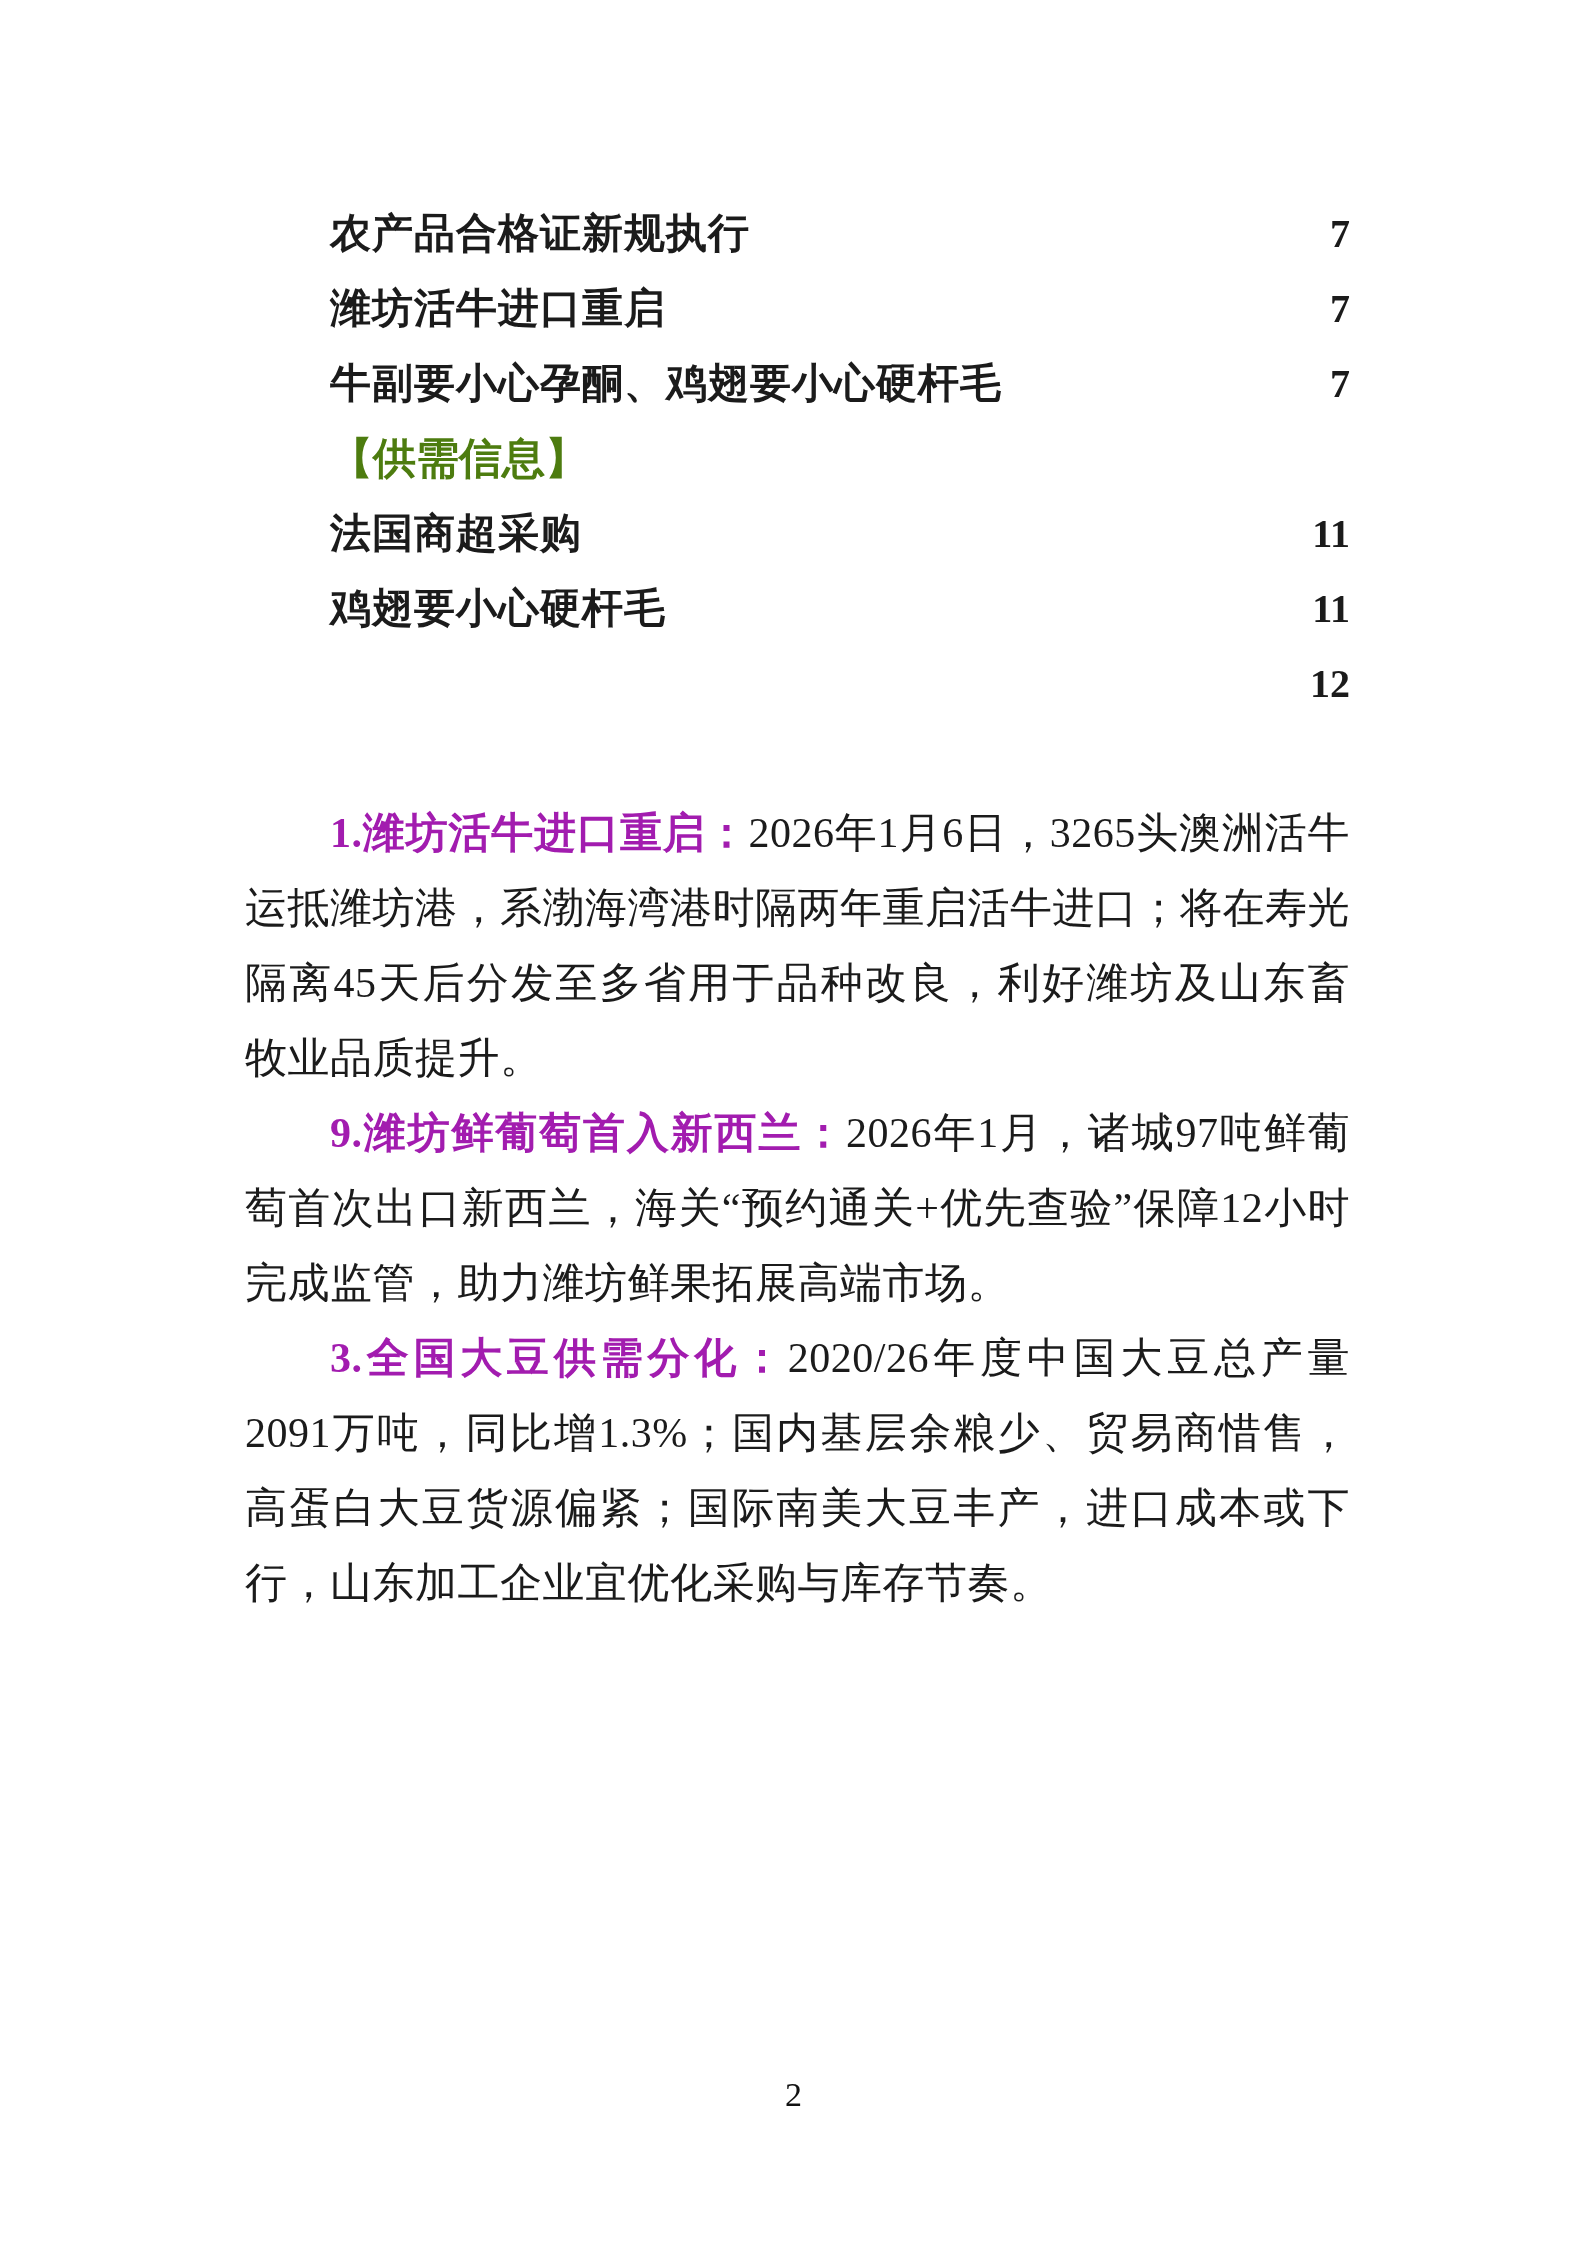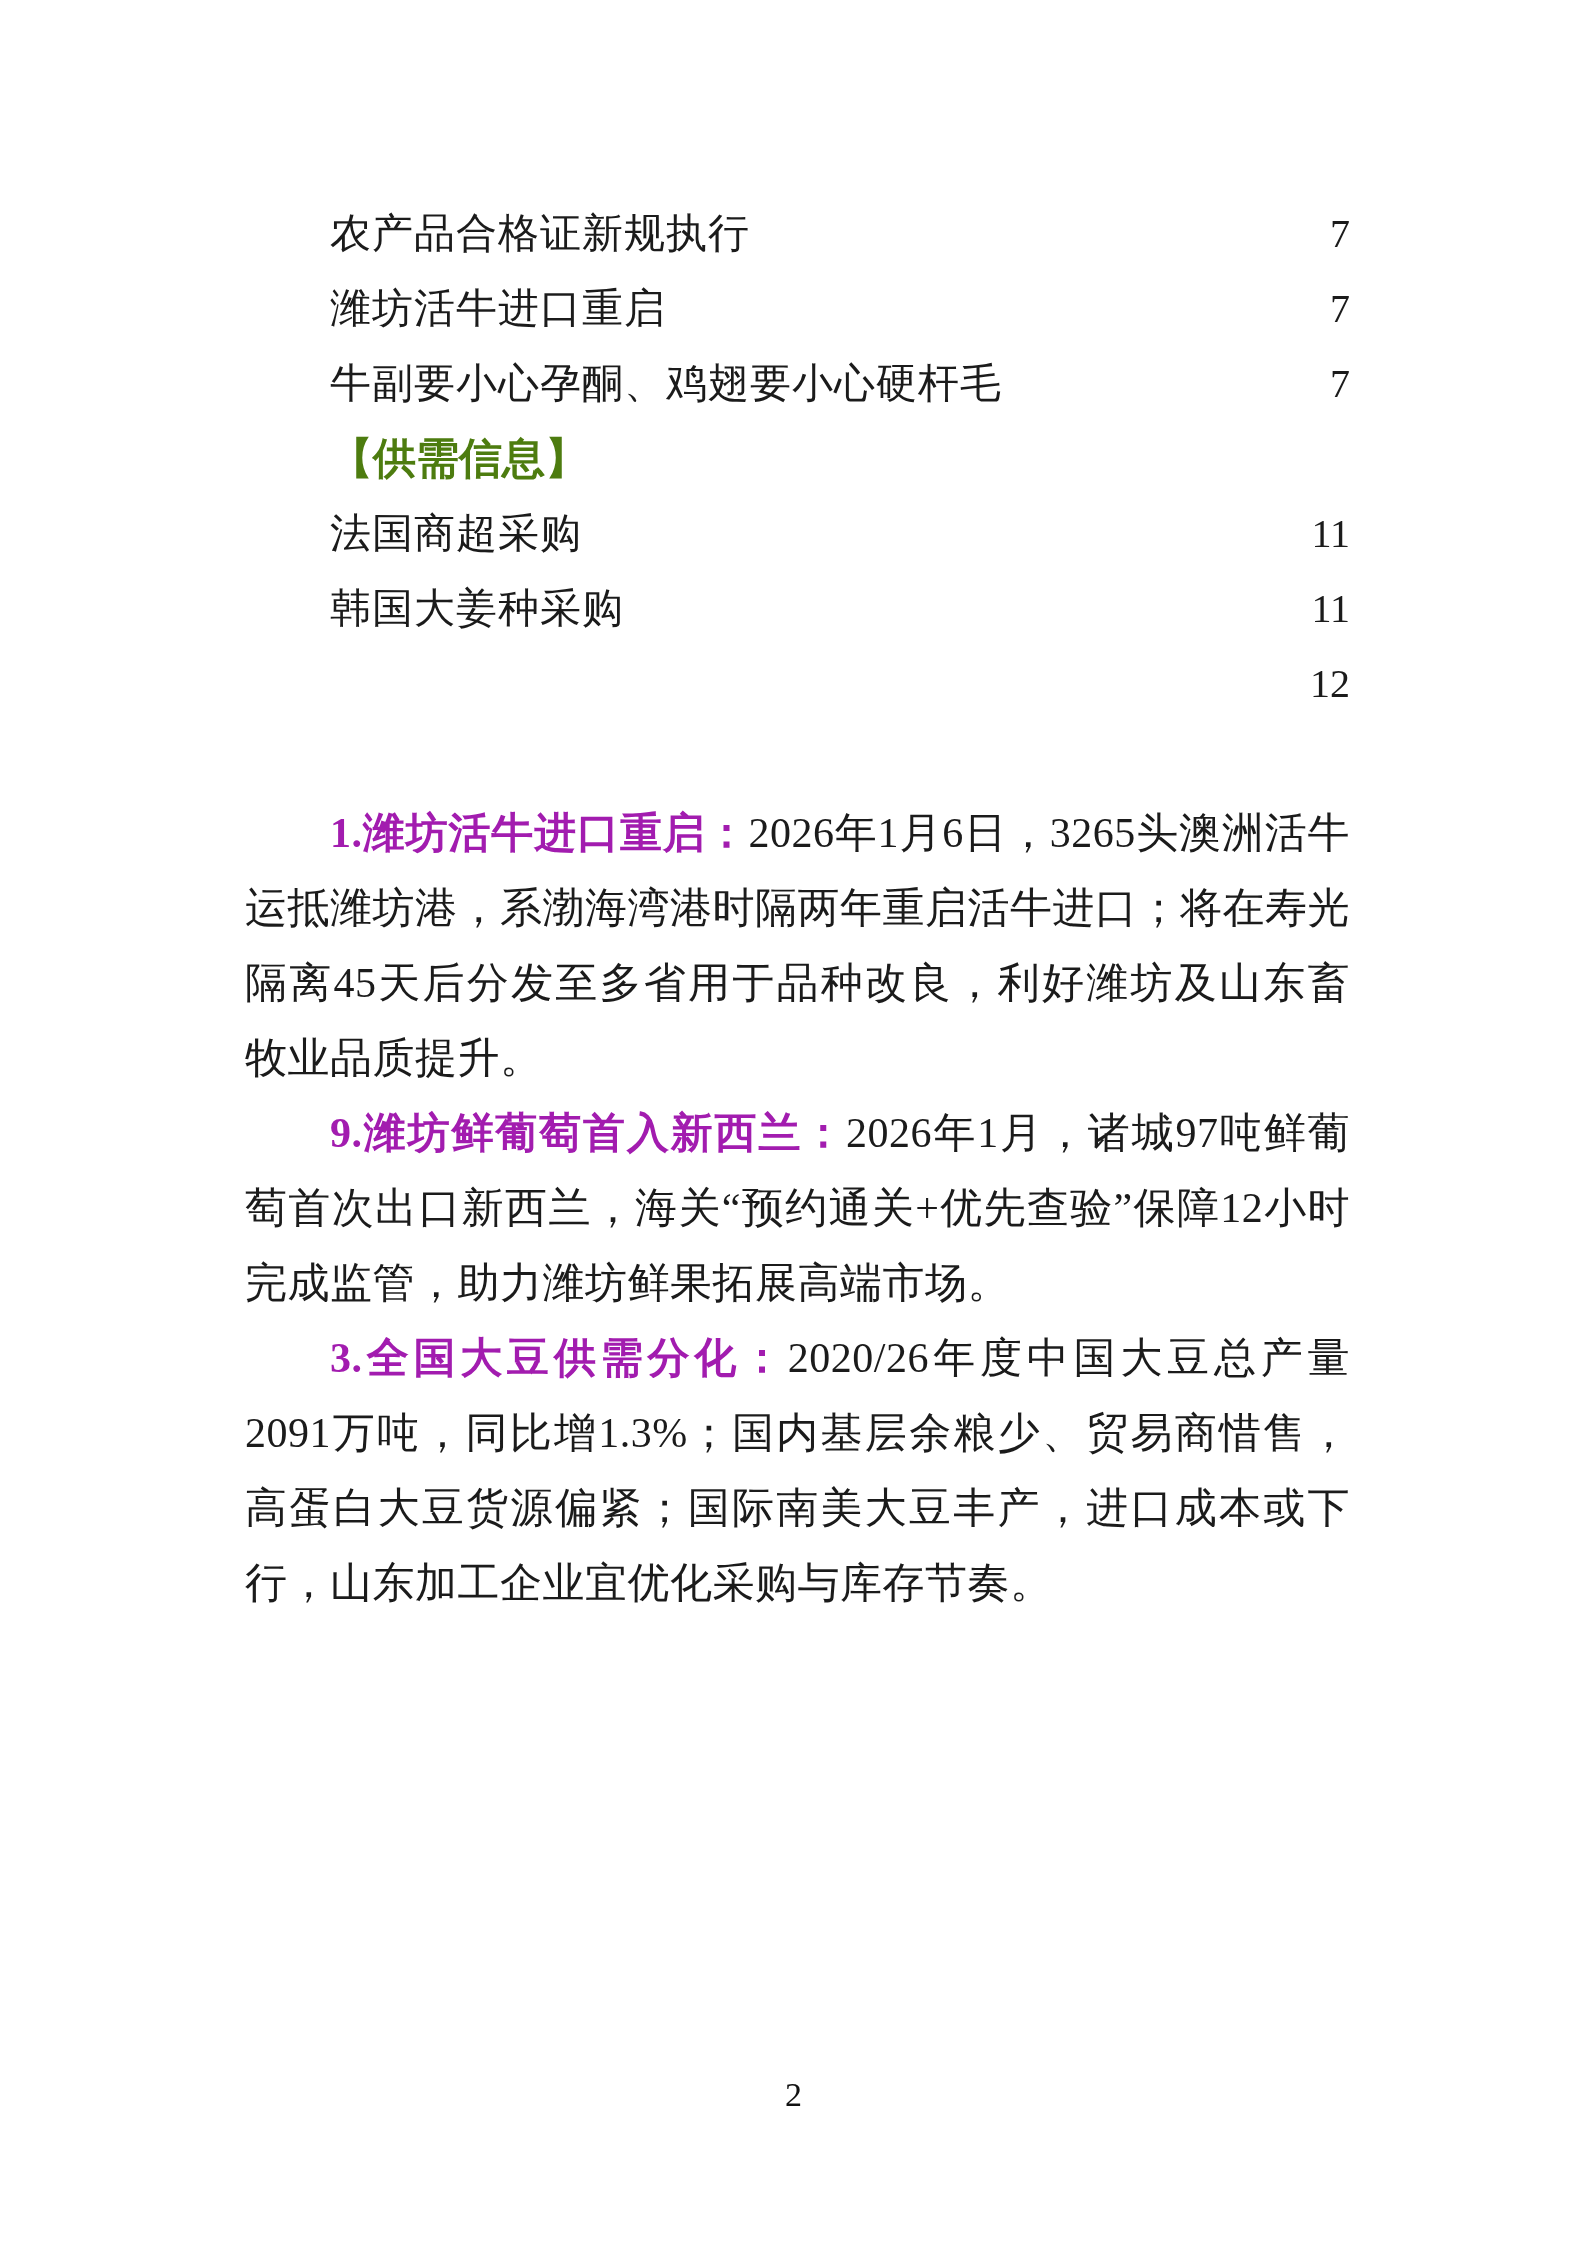--- a/index.html
+++ b/index.html
@@ -18,20 +18,21 @@
     left: 245px;
     top: 196px;
     width: 1105px;
   }
   
   .toc-row {
     display: flex;
     align-items: center;
     height: 75px;
     padding-left: 85px;  
+    font-weight: bold;
   }
   .toc-title {
     line-height: 75px;
     font-size: 41px;
     letter-spacing: 1px;
     white-space: nowrap;
   }
   .toc-dots {
     flex: 1;
     margin: 0 6px 0 4px;
@@ -103,21 +104,21 @@
     </div>
 
     <div class="section-header">【供需信息】</div>
 
     <div class="toc-row">
       <span class="toc-title">法国商超采购</span>
       <span class="toc-dots"></span>
       <span class="toc-page">11</span>
     </div>
     <div class="toc-row">
-      <span class="toc-title">韩国大姜种采购</span>
+      <span class="toc-title">鸡翅要小心硬杆毛</span>
       <span class="toc-dots"></span>
       <span class="toc-page">11</span>
     </div>
     <div class="toc-row">
       <span class="toc-dots"></span>
       <span class="toc-page">12</span>
     </div>
 
     <div class="blank-line"></div>
 

